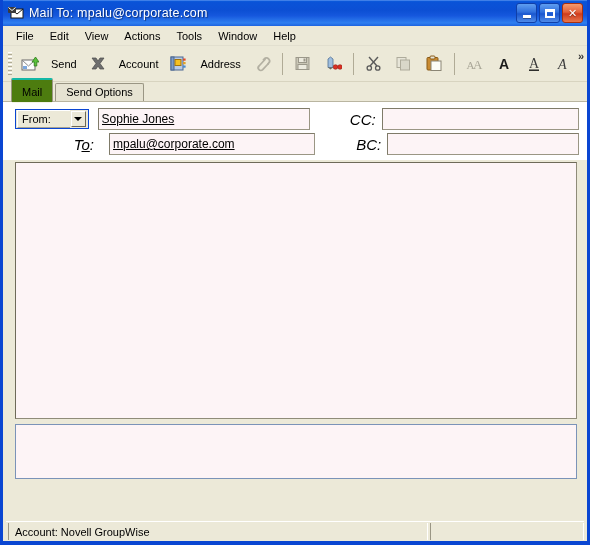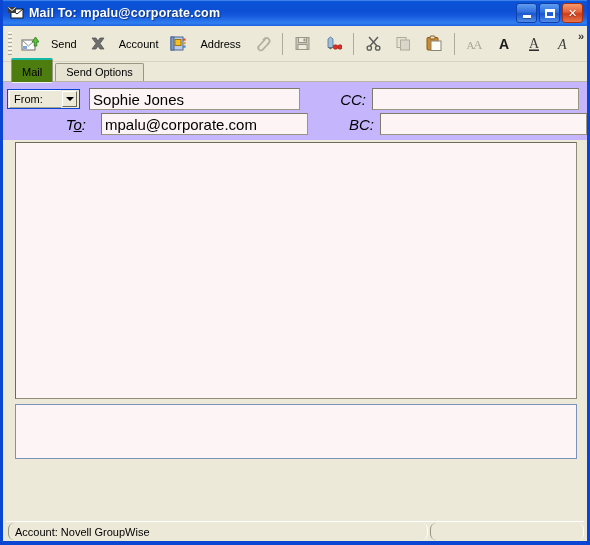--- a/index.html
+++ b/index.html
@@ -22,21 +22,21 @@
     height:26px;box-sizing:border-box;
     background:linear-gradient(to bottom,#0f64df 0%,#0a53d8 8%,#0c4fd4 40%,#1557dd 60%,#2f7ff0 88%,#1d63e0 100%);
     display:flex;align-items:center;padding:0 2px 0 5px;
     position:relative;
   }
   #titlebar:after{
     content:"";position:absolute;left:0;right:0;top:0;height:1px;background:#3f7fe8;
   }
   .title-icon{width:16px;height:14px;position:relative;margin-right:5px;flex:0 0 auto;}
   .title-text{
-    color:#fff;font-weight:bold;font-size:12.5px;
+    color:#fff;font-weight:normal;font-size:12.5px;
     text-shadow:1px 1px 1px rgba(0,0,0,.45);
     white-space:nowrap;letter-spacing:.2px;
   }
   .tb-buttons{margin-left:auto;display:flex;gap:2px;padding-right:2px;}
   .tb-btn{
     width:21px;height:20px;border-radius:3px;
     border:1px solid #103fa8;
     display:flex;align-items:center;justify-content:center;
     position:relative;box-sizing:border-box;cursor:pointer;
   }
@@ -88,33 +88,34 @@
     border-radius:2px 2px 0 0;line-height:13px;
   }
   .tab.active{
     background:#4d7c0f;border-top:2px solid #14b8a6;
     padding-top:6px;z-index:3;
   }
   .tab.active:after{
     content:"";position:absolute;left:0;right:0;bottom:-1px;height:1px;background:#f4f2e8;
   }
   
-  #formarea{background:#c4b5fd;padding:6px 8px 2px 4px;}
+  #formarea{background:#ffffff;padding:6px 8px 2px 12px;}
   .frow{display:flex;align-items:center;height:22px;margin-bottom:3px;}
   .fld-label{
     font-size:15px;text-align:right;padding-right:6px;
     flex:0 0 auto;white-space:nowrap;font-style:italic;
   }
   .inp{
     box-sizing:border-box;height:22px;
     background:#fdf4f6;border:1px solid #9a9684;
     border-top-color:#7f7b69;border-left-color:#7f7b69;
-    font-size:15px;padding:1px 3px;line-height:15px;
+    font-size:12px;padding:1px 3px;line-height:15px;
     color:#000;font-family:"Liberation Sans",sans-serif;
     outline:none;
+    text-decoration:underline;
   }
   .combo{
     box-sizing:border-box;width:79px;height:20px;
     background:#ece9d8;border:1px solid #0a46d2;
     display:flex;align-items:center;padding:0 1px 0 0;cursor:pointer;position:relative;
   }
   .combo-inner{
     flex:1;display:flex;align-items:center;justify-content:space-between;
     height:16px;margin:1px;border:1px solid #fff;border-right:none;
     border-bottom-color:#a6a290;border-right-color:#a6a290;
@@ -142,21 +143,20 @@
   #statusbar{
     position:absolute;left:3px;right:3px;bottom:0;height:19px;
     background:#ece9d8;border-top:1px solid #fff;
     display:flex;align-items:center;
   }
   .status-cell{
     box-sizing:border-box;height:17px;display:flex;align-items:center;
     padding:4px 6px;font-size:11px;
     border-left:1px solid #9a9684;border-right:1px solid #fff;
     margin-left:2px;
-    border-radius:6px;
   }
 </style>
 </head>
 <body>
 
 <div id="window">
 
   <div id="titlebar">
     <span class="title-icon">
       <svg width="16" height="14" viewBox="0 0 16 14">
@@ -173,20 +173,29 @@
       </div>
       <div class="tb-btn tb-max">
         <span class="max-box"></span>
       </div>
       <div class="tb-btn tb-close">
         <span class="glyph">✕</span>
       </div>
     </div>
   </div>
 
+  <div id="menubar">
+    <div class="menu-item">File</div>
+    <div class="menu-item">Edit</div>
+    <div class="menu-item">View</div>
+    <div class="menu-item">Actions</div>
+    <div class="menu-item">Tools</div>
+    <div class="menu-item">Window</div>
+    <div class="menu-item">Help</div>
+  </div>
 
   <div id="toolbar">
     <span class="grip"></span>
 
     <div class="tbar-btn">
       <span class="ic">
         <svg width="18" height="17" viewBox="0 0 18 17">
           <rect x="1" y="5" width="13" height="10" fill="#fdfdfd" stroke="#6b6b6b"></rect>
           <path d="M1 5 L7.5 11 L14 5" fill="none" stroke="#8a8a8a"></path>
           <rect x="2" y="11" width="4" height="3" fill="#7ba7de"></rect>

